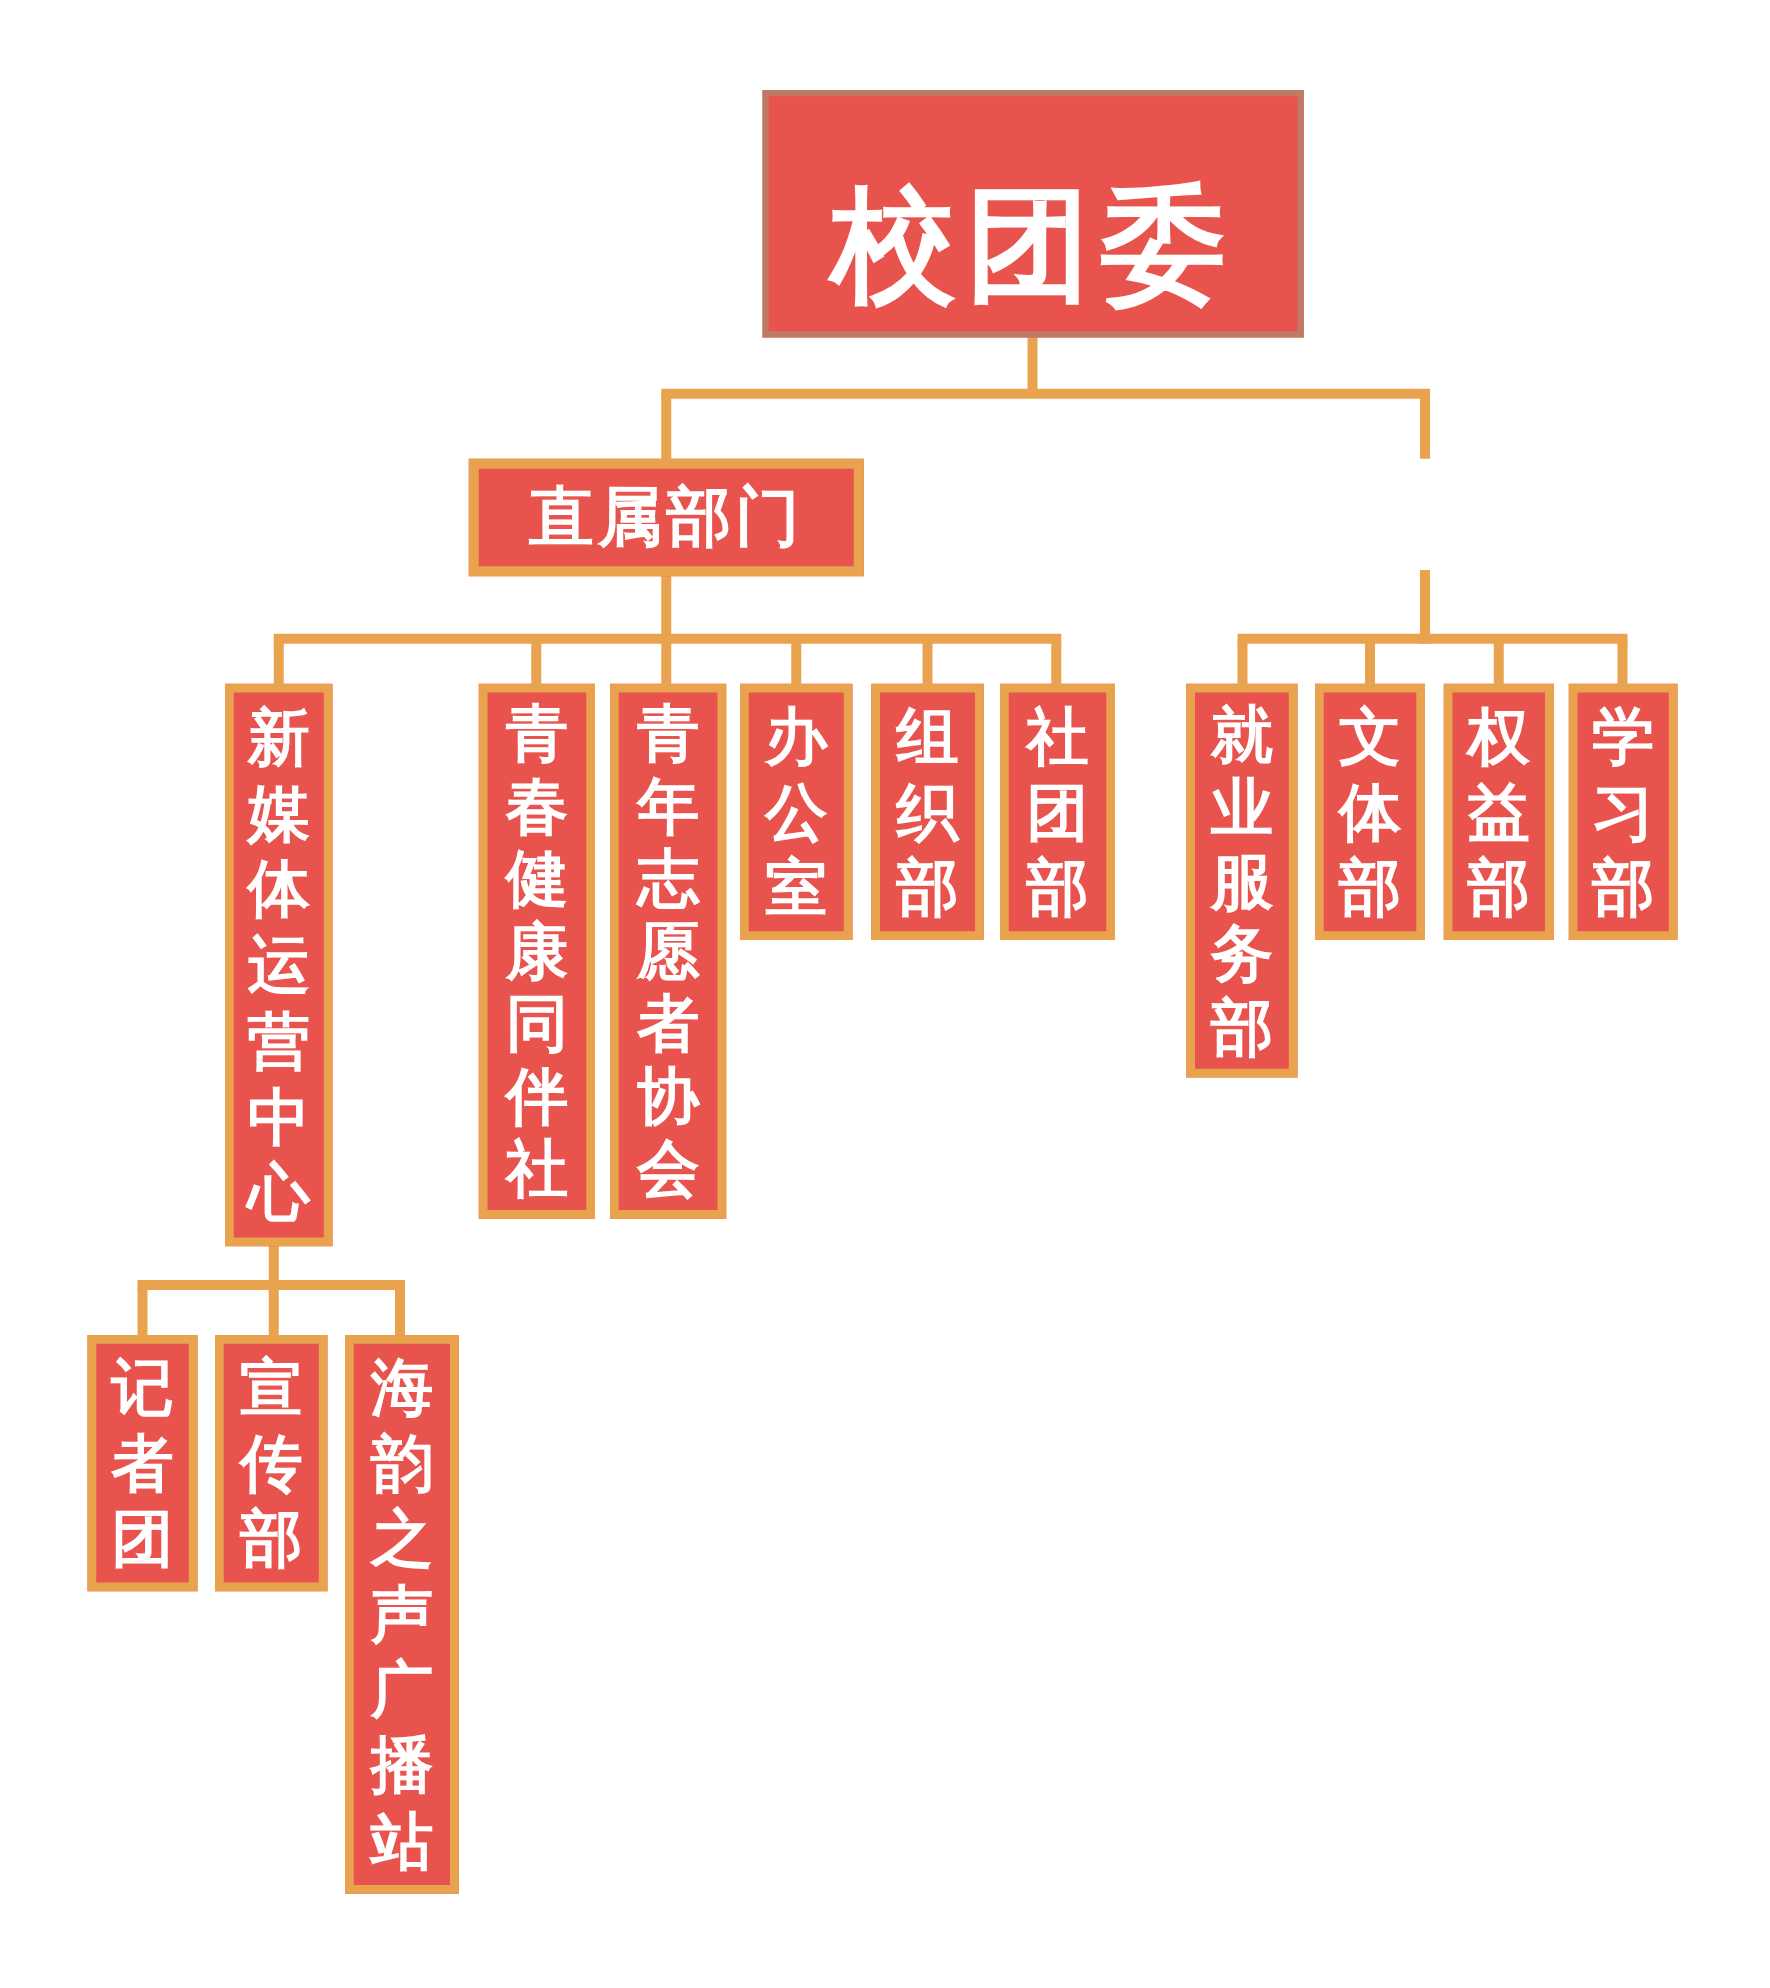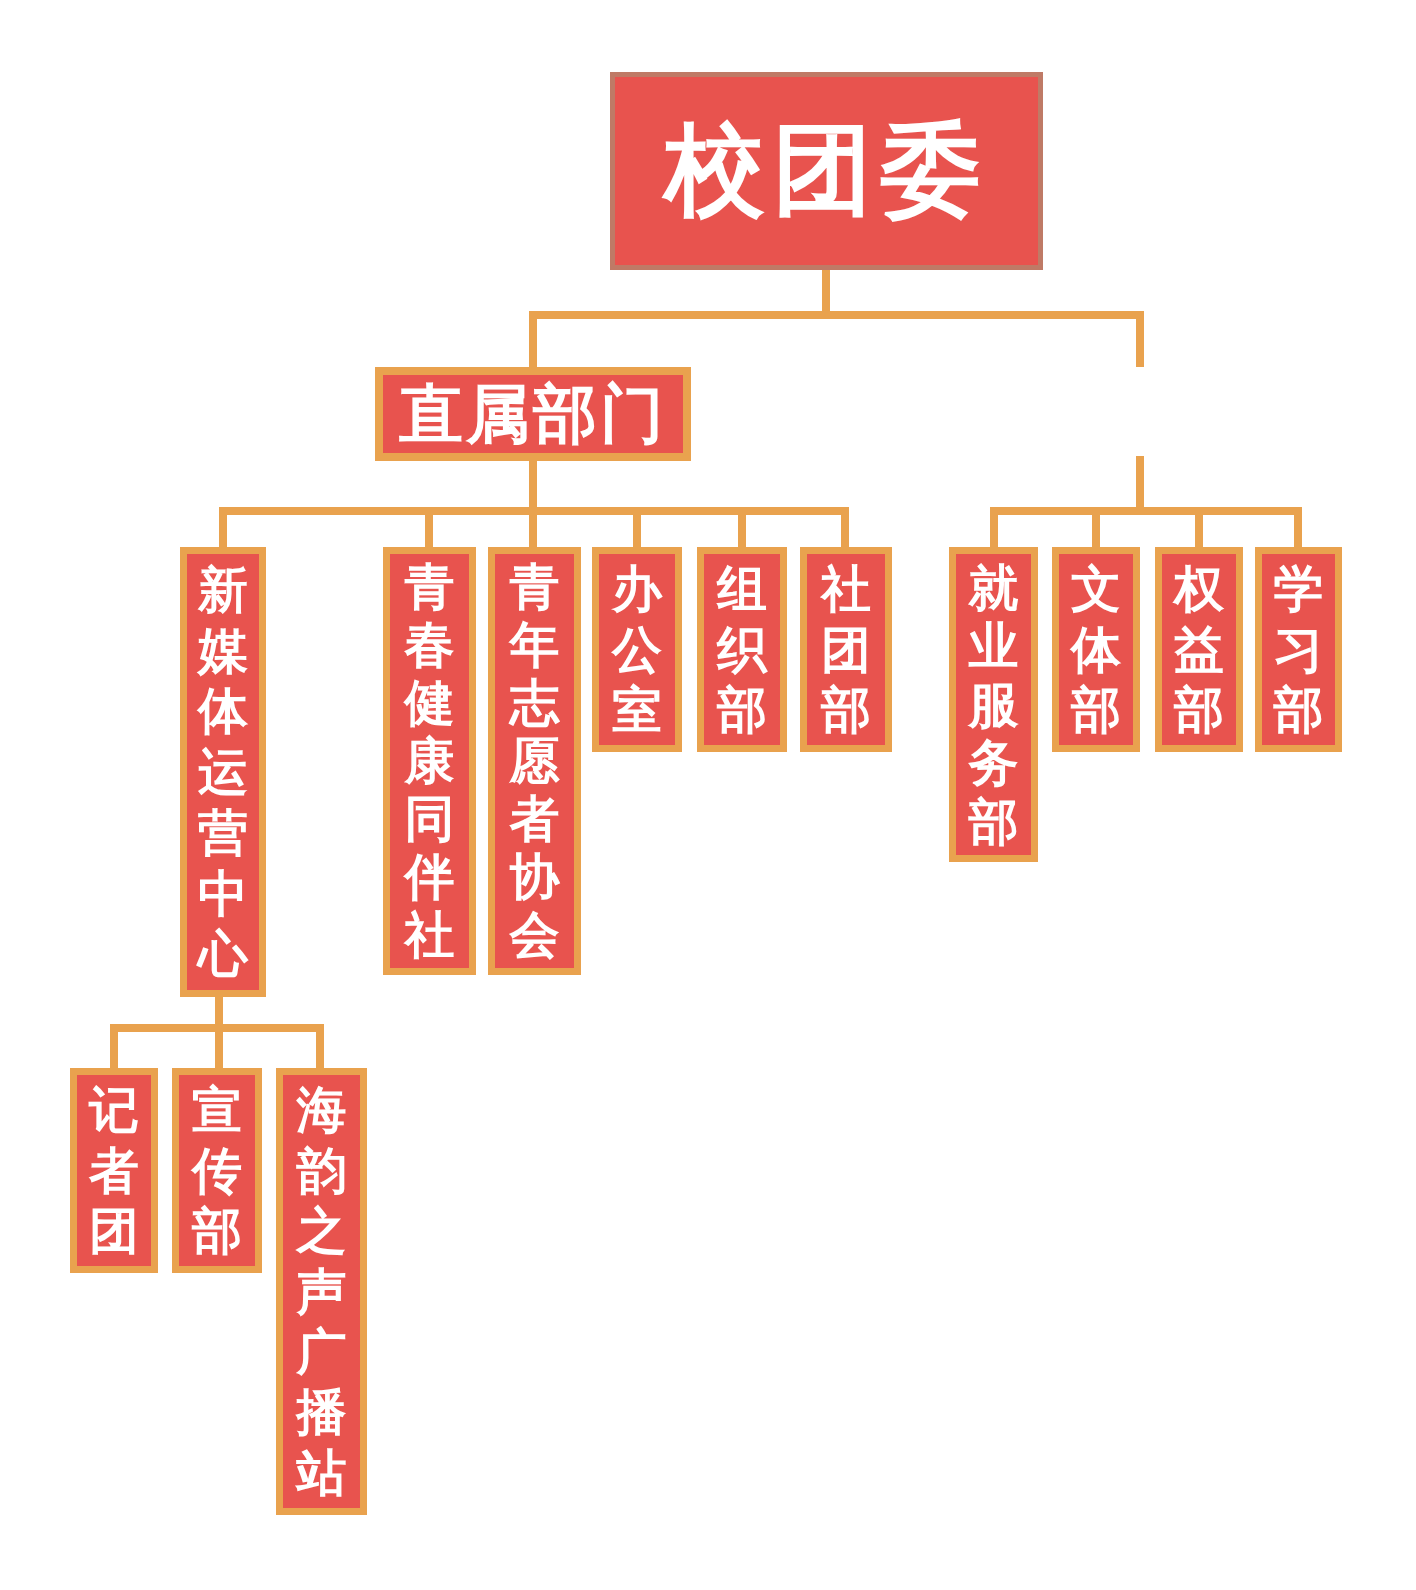--- a/index.html
+++ b/index.html
@@ -25,31 +25,31 @@
   .box {
     position: absolute;
     box-sizing: border-box;
     background: var(--box-fill);
     color: var(--text);
     font-weight: bold;
   }
   .root-box {
     border: 5px solid var(--root-border);
     display: flex;
-    align-items: center;
+    align-items: flex-end;
     justify-content: center;
     font-size: 100px;
     letter-spacing: 8px;
   }
   .h-box {
     border: 8px solid var(--box-border);
     display: flex;
     align-items: center;
     justify-content: center;
-    font-size: 64px;
+    font-size: 52px;
     letter-spacing: 3px;
   }
   .v-box { border: 7px solid var(--box-border); display: flex; }
   .vtext {
     flex: 1;
     display: flex;
     flex-direction: column;
     justify-content: space-evenly;
     align-items: center;
     font-size: 50px;

